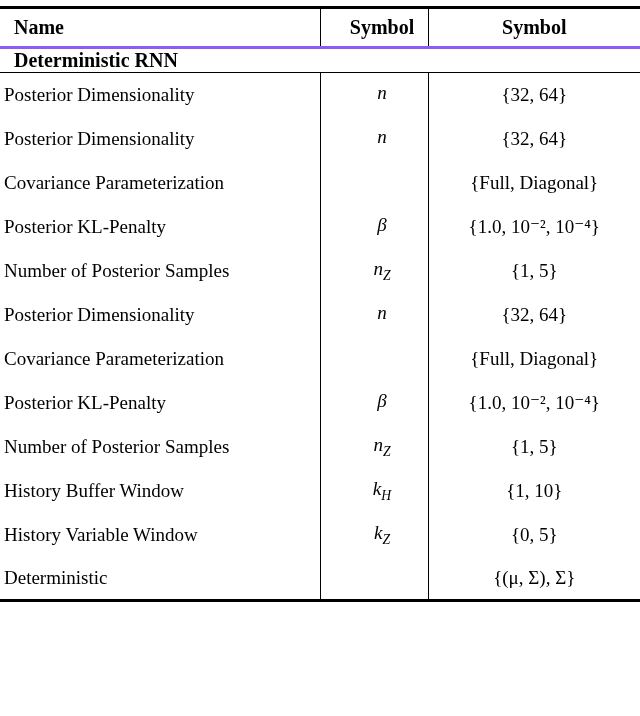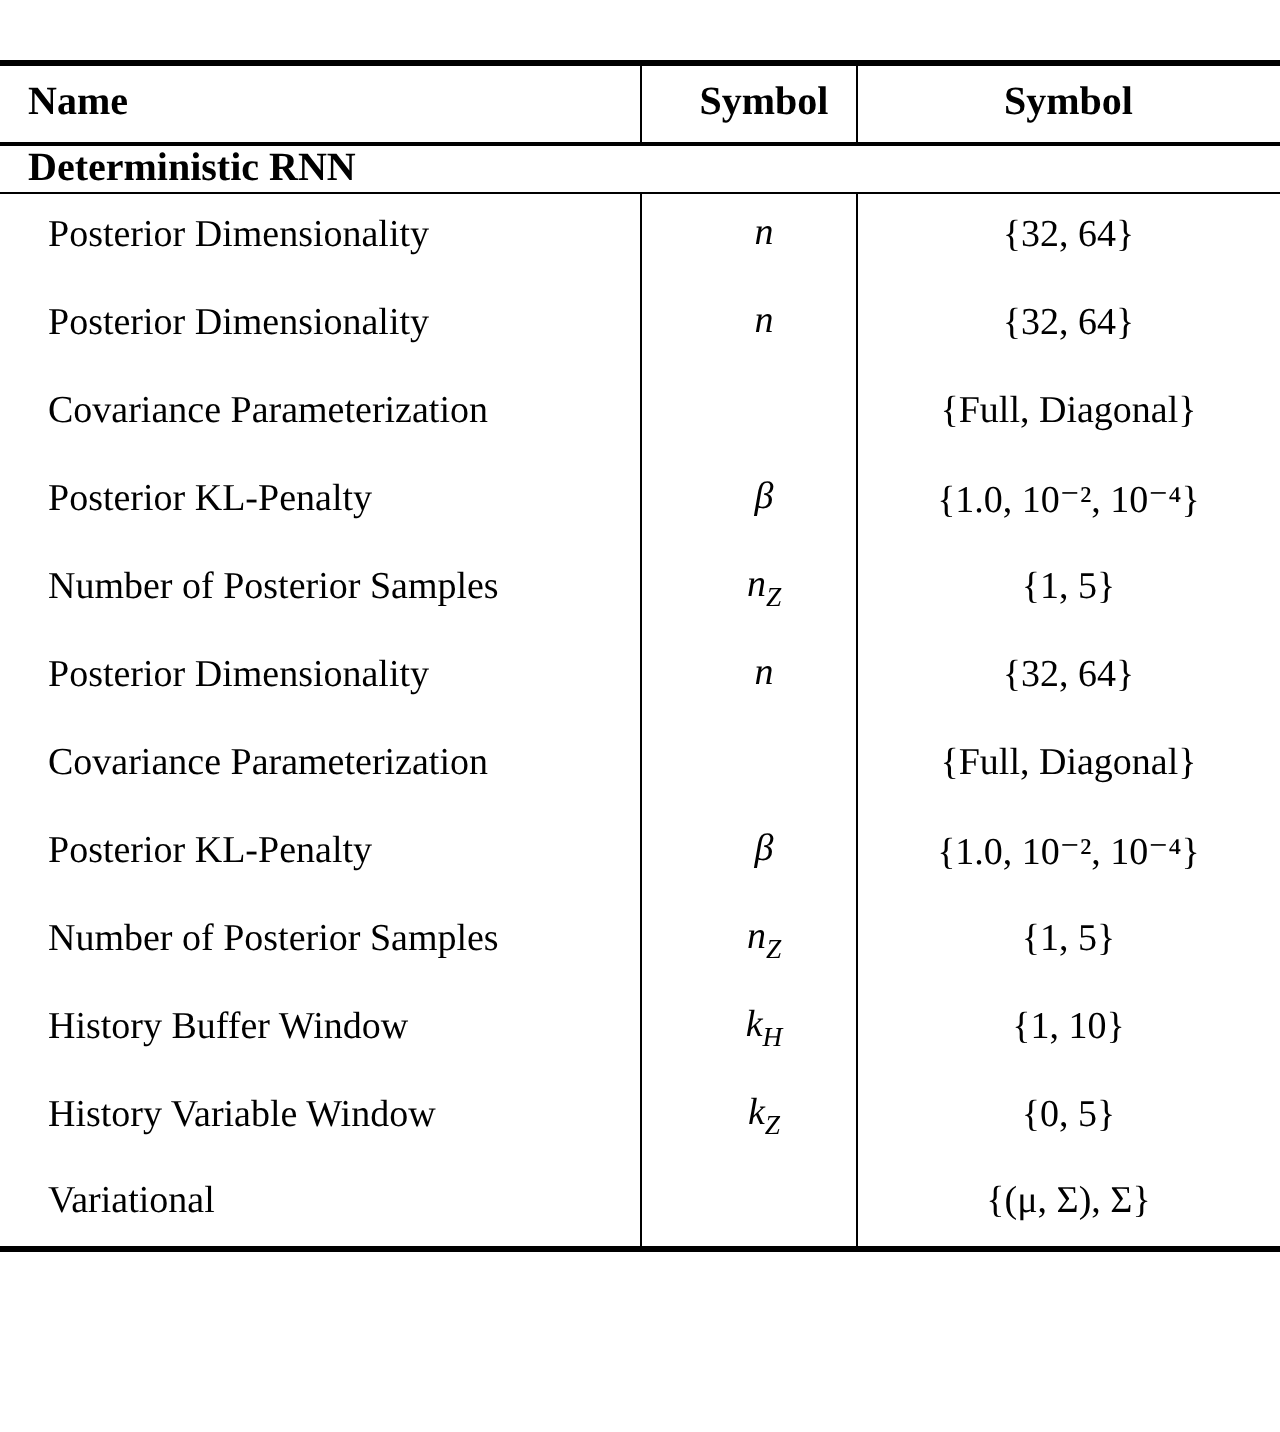--- a/index.html
+++ b/index.html
@@ -16,21 +16,20 @@
   }
   .page {
     padding-top: 6px;
   }
   table.params-table {
     border-collapse: collapse;
     width: 640px;
     table-layout: fixed;
     border-top: 3px solid #000000;
     border-bottom: 3px solid #000000;
-    margin-top: 24px;
   }
   col.c-name   { width: 320px; }
   col.c-symbol { width: 108px; }
   col.c-value  { width: 212px; }
 
   thead tr {
     border-bottom: 2px solid #000000;
     height: 40px;
   }
   th {
@@ -44,41 +43,41 @@
   }
   th.col-symbol, th.col-value {
     text-align: center;
   }
   .v-cell {
     border-left: 1px solid #000000;
     border-right: 1px solid #000000;
     padding-left: 16px;
   }
   tr.section-row {
-    border-top: 1px solid #8b5cf6;
+    border-top: 3px solid #8b5cf6;
     border-bottom: 1px solid #000000;
     height: 24px;
   }
   td.section-title {
     font-weight: bold;
     font-size: 20px;
     text-align: left;
     padding-left: 14px;
   }
   tr.data-row {
     height: 44px;
   }
   td {
     padding: 0;
     font-size: 19px;
     vertical-align: middle;
   }
   td.cell-name {
     text-align: left;
-    padding-left: 24px;
+    padding-left: 4px;
   }
   td.cell-symbol {
     text-align: center;
   }
   td.cell-value {
     text-align: center;
   }
   .sym-base {
     font-style: italic;
   }
@@ -171,19 +170,19 @@
     <td class="cell-value">{1, 10}</td>
   </tr>
 
   <tr class="data-row">
     <td class="cell-name">History Variable Window</td>
     <td class="cell-symbol v-cell"><span class="sym-base">k</span><sub class="sym-sub">Z</sub></td>
     <td class="cell-value">{0, 5}</td>
   </tr>
 
   <tr class="data-row">
-    <td class="cell-name">Variational</td>
+    <td class="cell-name">Deterministic</td>
     <td class="cell-symbol v-cell"><span class="sym-base"></span><sub class="sym-sub"></sub></td>
     <td class="cell-value">{(μ, Σ), Σ}</td>
   </tr>
 </tbody>
   </table>
 </div>
 
 </body></html>

